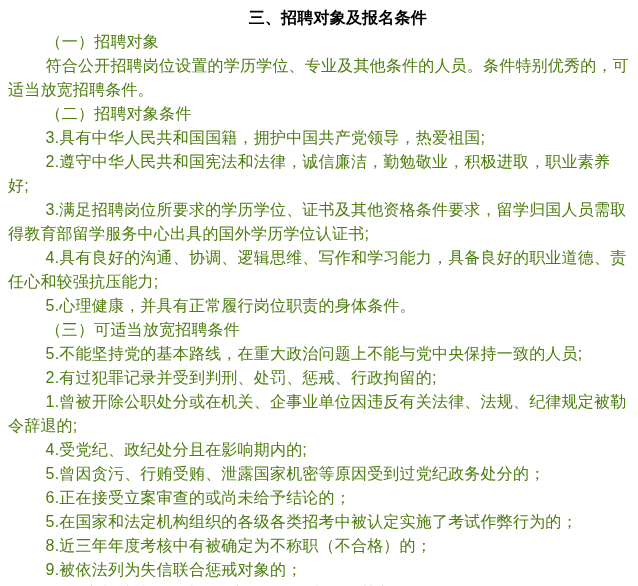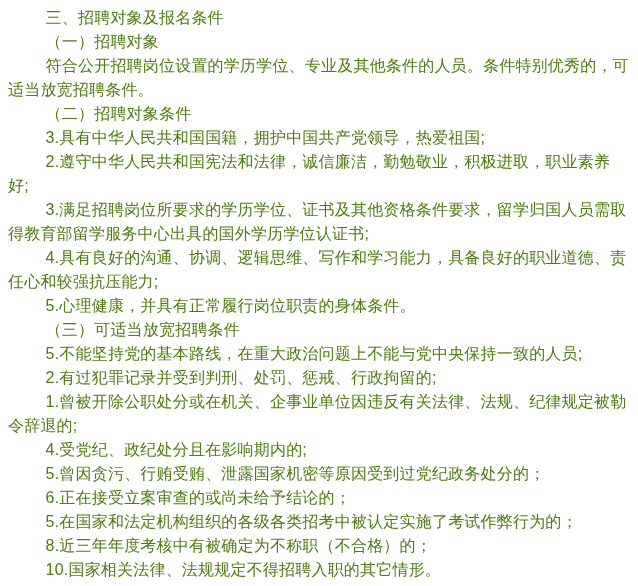--- a/index.html
+++ b/index.html
@@ -22,22 +22,23 @@
   .doc p {
     margin: 0;
     font-size: 16px;
     line-height: 24px;
     text-indent: 2.35em;
     color: #4d7c0f;
     letter-spacing: 0.2px;
     word-break: break-all;
   }
   .doc p.title {
-    font-weight: normal;
-    color: #4d7c0f;
+    font-weight: bold;
+    color: #000000;
+    text-align: center;
   }
 </style>
 </head>
 <body>
 
 <div class="doc">
   <p class="title">三、招聘对象及报名条件</p>
 
   <p class="heading">（一）招聘对象</p>
   <p>符合公开招聘岗位设置的学历学位、专业及其他条件的人员。条件特别优秀的，可适当放宽招聘条件。</p>
@@ -51,14 +52,15 @@
 
   <p class="heading">（三）可适当放宽招聘条件</p>
   <p>5.不能坚持党的基本路线，在重大政治问题上不能与党中央保持一致的人员;</p>
   <p>2.有过犯罪记录并受到判刑、处罚、惩戒、行政拘留的;</p>
   <p>1.曾被开除公职处分或在机关、企事业单位因违反有关法律、法规、纪律规定被勒令辞退的;</p>
   <p>4.受党纪、政纪处分且在影响期内的;</p>
   <p>5.曾因贪污、行贿受贿、泄露国家机密等原因受到过党纪政务处分的；</p>
   <p>6.正在接受立案审查的或尚未给予结论的；</p>
   <p>5.在国家和法定机构组织的各级各类招考中被认定实施了考试作弊行为的；</p>
   <p>8.近三年年度考核中有被确定为不称职（不合格）的；</p>
+  <p>9.被依法列为失信联合惩戒对象的；</p>
   <p>10.国家相关法律、法规规定不得招聘入职的其它情形。</p>
 </div>
 
 </body></html>

